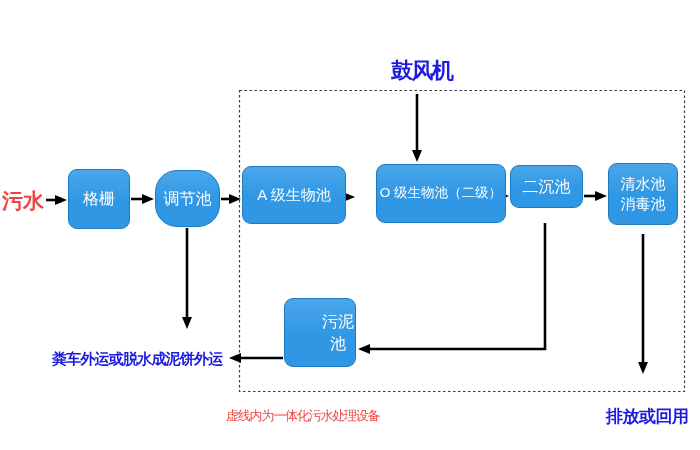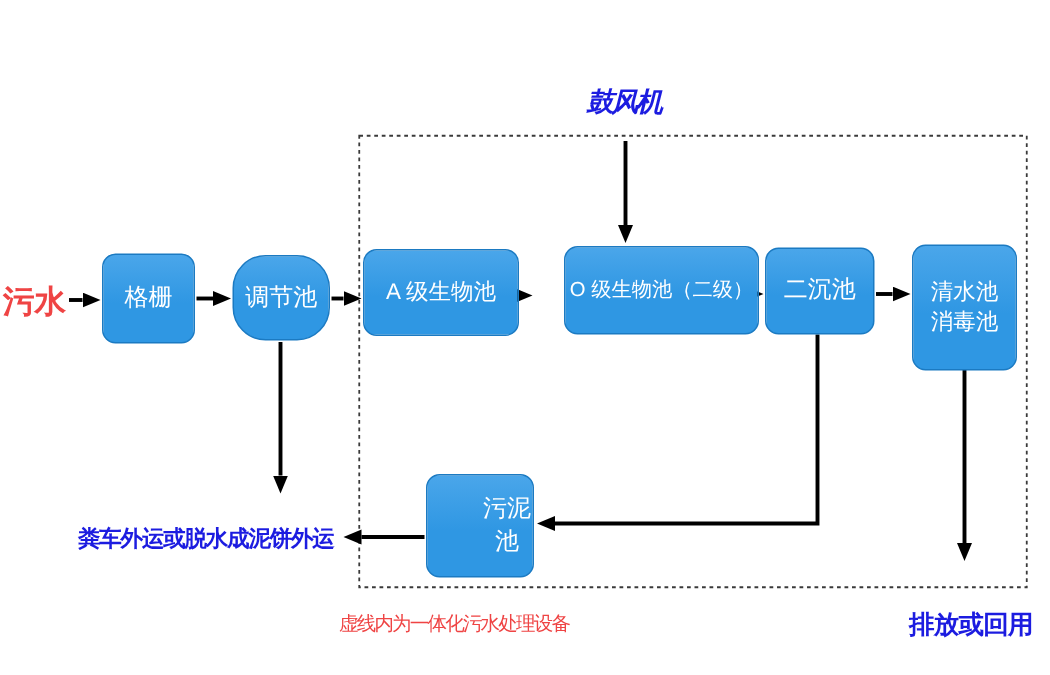--- a/index.html
+++ b/index.html
@@ -64,36 +64,36 @@
     <line class="arrow" x1="417" y1="94" x2="417" y2="150" marker-end="url(#ah)"></line>
     <line class="arrow" x1="187" y1="228" x2="187" y2="317" marker-end="url(#ah)"></line>
     <line class="arrow" x1="643" y1="234" x2="643" y2="362" marker-end="url(#ah)"></line>
 
     <path class="arrow" d="M545,223 L545,349 L370,349" marker-end="url(#ah)"></path>
     <line class="arrow" x1="283" y1="358" x2="241" y2="358" marker-end="url(#ah)"></line>
   </svg>
 
   <div class="lbl black" style="left:2px;top:187px;font-size:21px;font-weight:bold;">污水</div>
 
-  <div class="lbl blue" style="left:391px;top:56px;font-size:18px;letter-spacing:-1.5px;font-style:italic;">鼓风机</div>
+  <div class="lbl blue" style="left:391px;top:56px;font-size:22px;letter-spacing:-1.5px;">鼓风机</div>
 
   <div class="lbl blue" style="left:52px;top:350px;font-size:15px;letter-spacing:-0.8px;">粪车外运或脱水成泥饼外运</div>
 
   <div class="lbl blue" style="left:606px;top:405px;font-size:17px;letter-spacing:-0.5px;">排放或回用</div>
 
   <div class="lbl black" style="left:226px;top:407px;font-size:13px;letter-spacing:-1.2px;">虚线内为一体化污水处理设备</div>
 
   <div class="box" style="left:68px;top:169px;width:62px;height:60px;text-align:right;">格栅</div>
 
   <div class="box" style="left:155px;top:170px;width:65px;height:57px;border-radius:22px;">调节池</div>
 
   <div class="box" style="left:242px;top:166px;width:104px;height:58px;font-size:15px;">A 级生物池</div>
 
   <div class="box" style="left:356px;top:164px;width:130px;height:59px;font-size:13.5px;margin-left:20px;">O 级生物池（二级）</div>
 
-  <div class="box" style="left:510px;top:165px;width:73px;height:58px;">二沉池</div>
+  <div class="box" style="left:510px;top:165px;width:73px;height:43px;">二沉池</div>
 
-  <div class="box" style="left:608px;top:163px;width:70px;height:84px;font-size:15px;">清水池
+  <div class="box" style="left:608px;top:163px;width:70px;height:62px;font-size:15px;">清水池
 消毒池</div>
 
-  <div class="box" style="left:284px;top:316px;width:72px;height:69px;padding-left:36px;">污泥池</div>
+  <div class="box" style="left:284px;top:298px;width:72px;height:69px;padding-left:36px;">污泥池</div>
 
 </div>
 
 </body></html>

